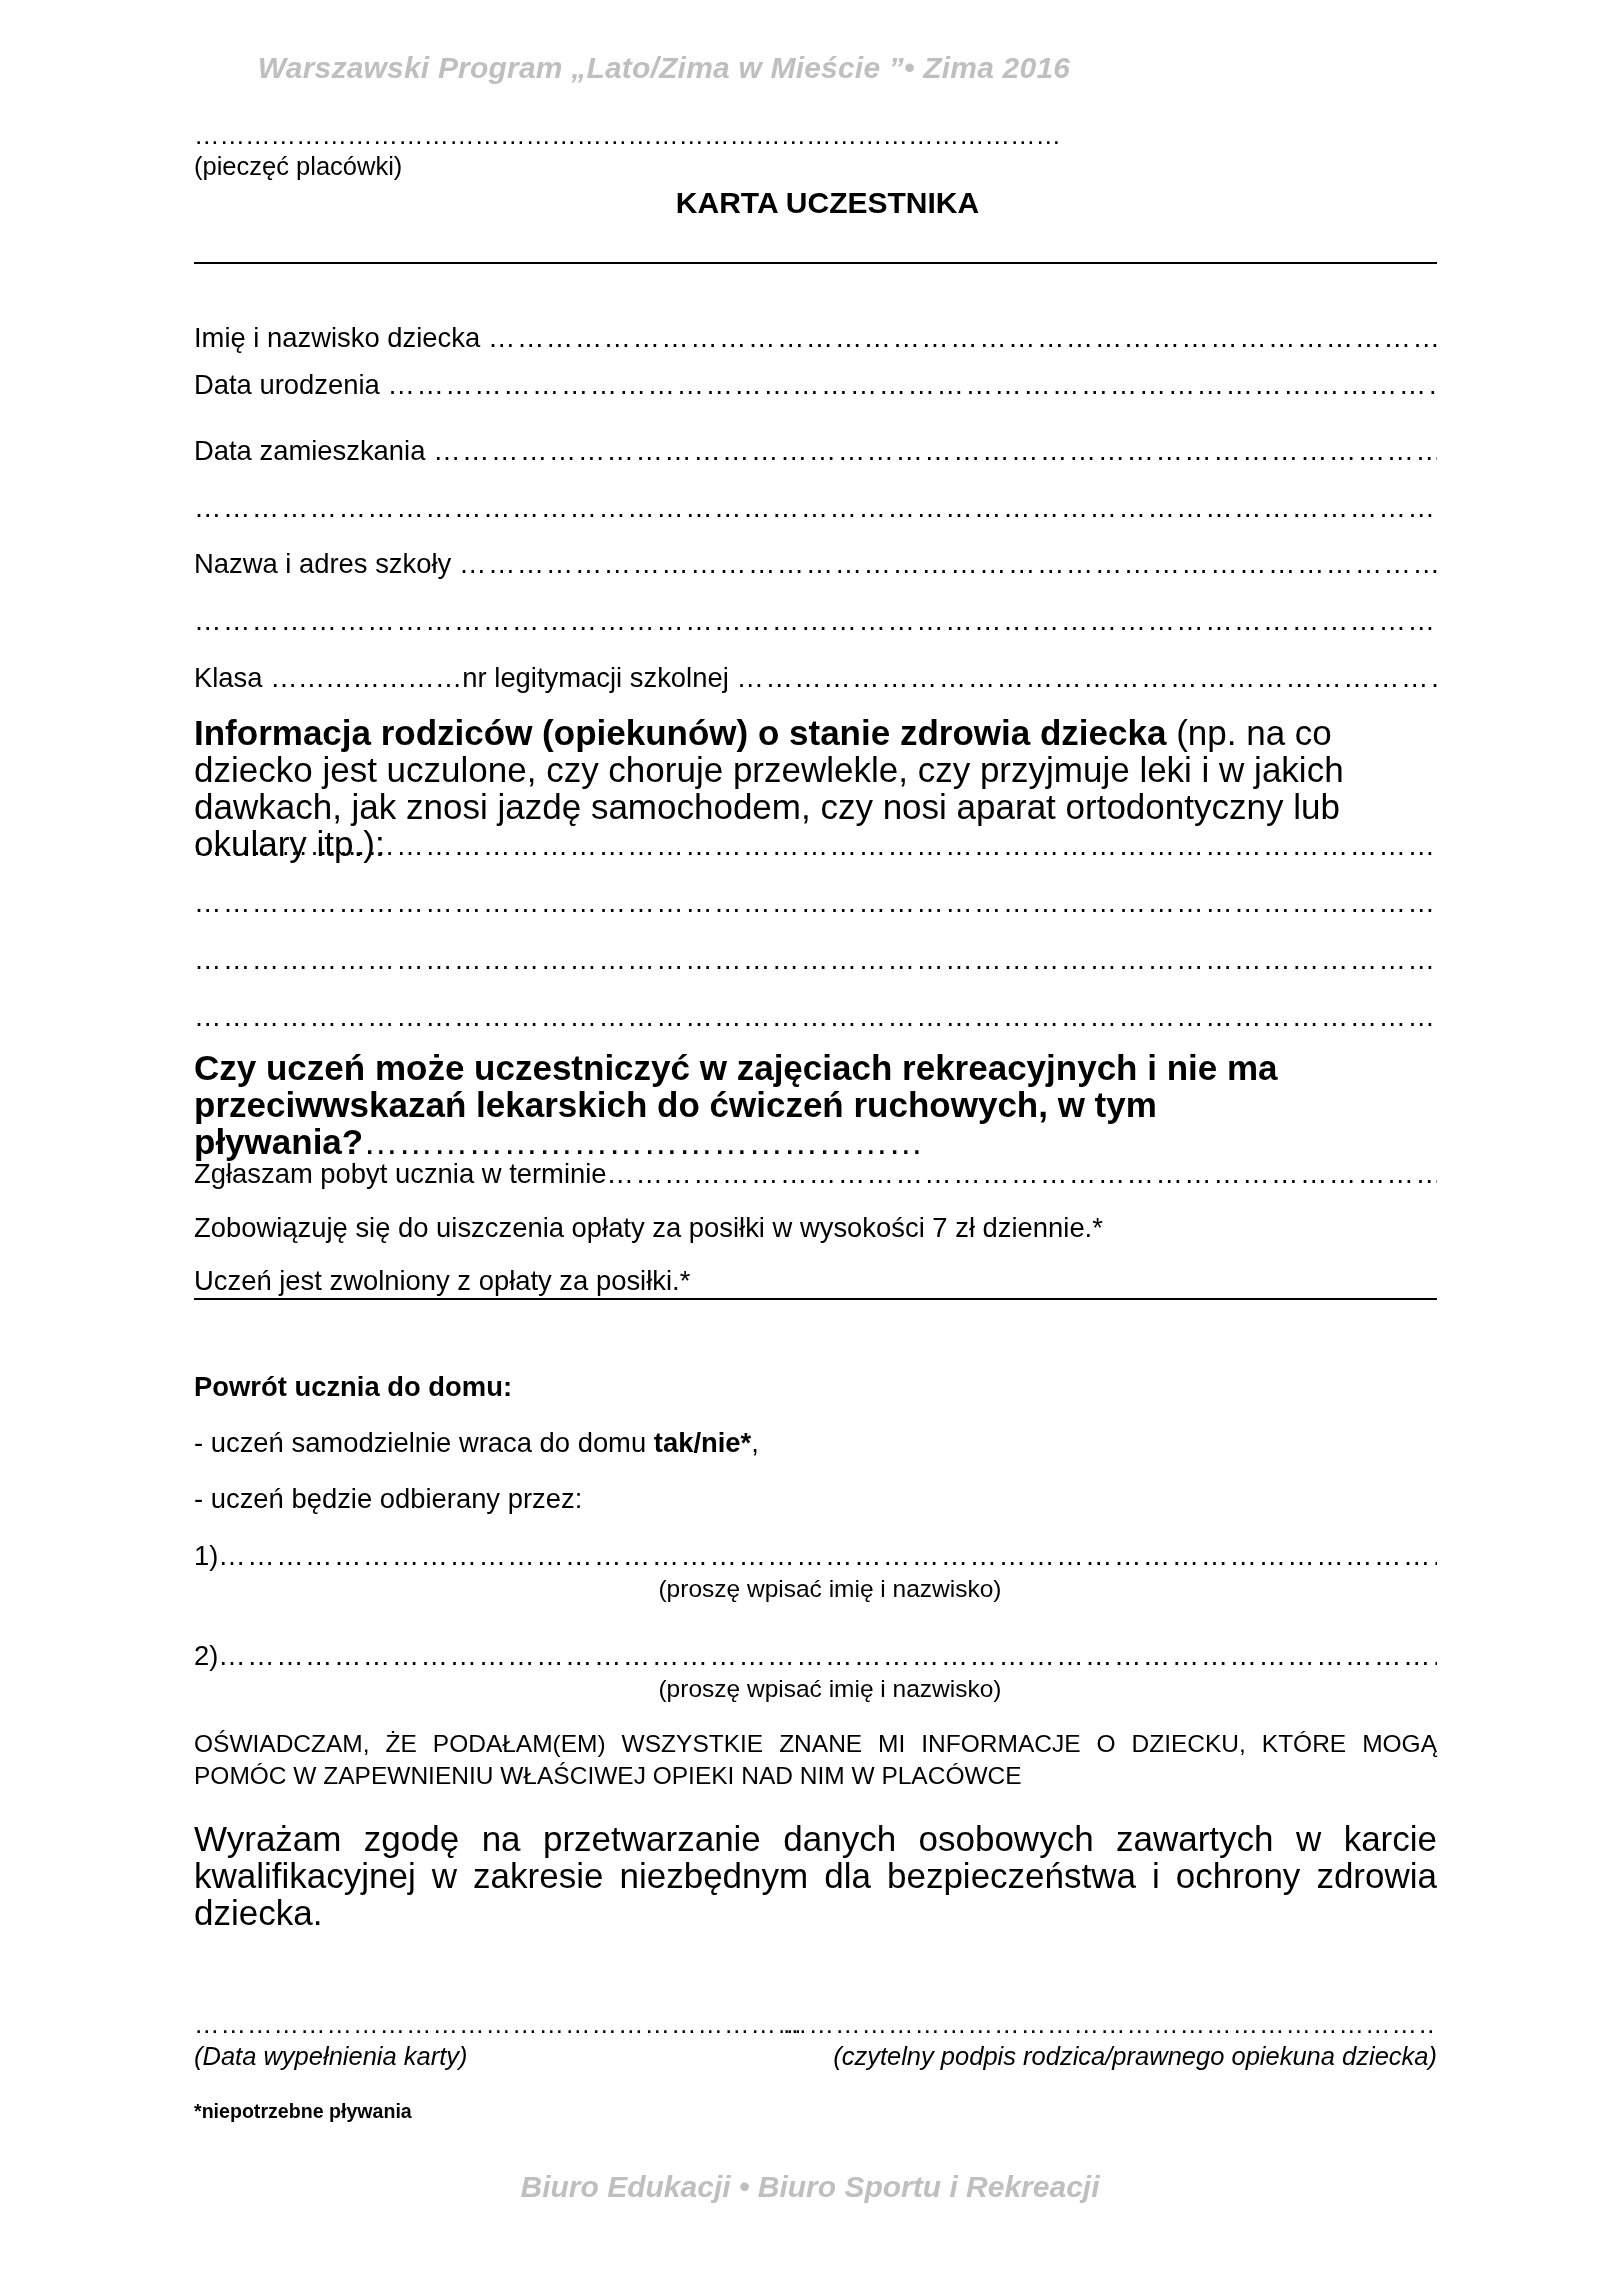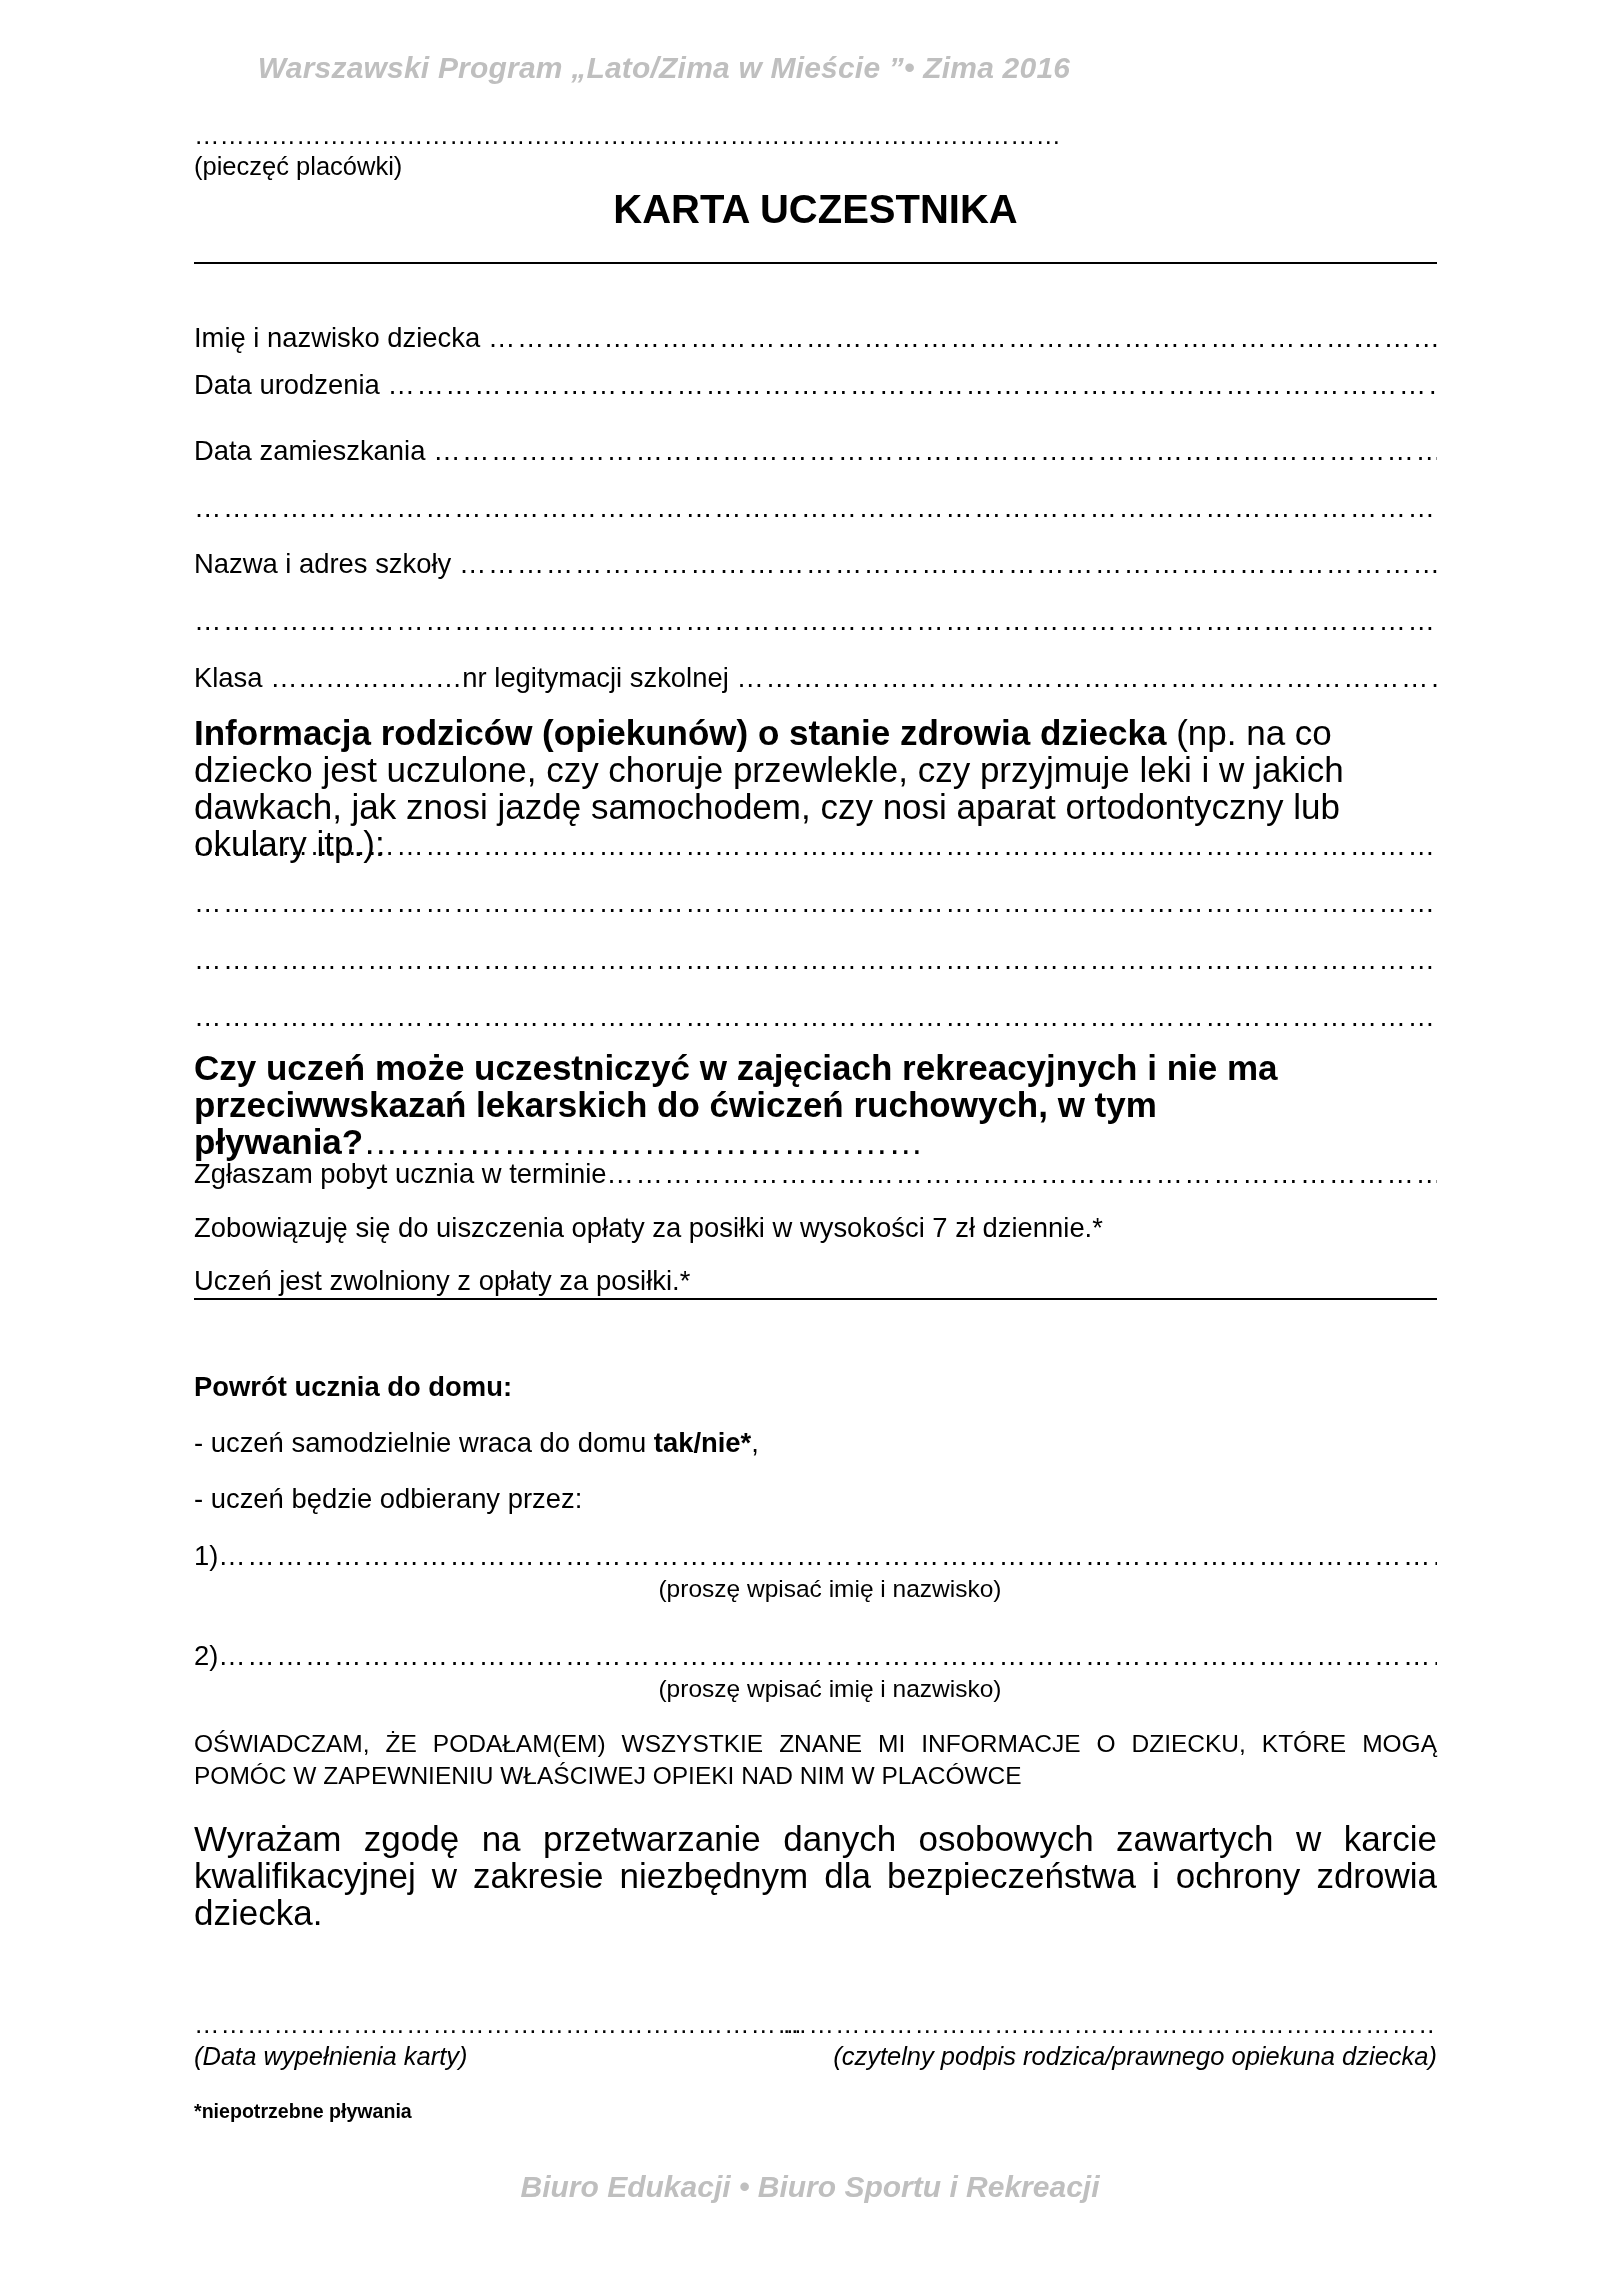--- a/index.html
+++ b/index.html
@@ -21,22 +21,22 @@
       text-align: center; font-style: italic; font-weight: bold;
       color: #bfbfbf; font-size: 30px;
     }
     .content {
       position: absolute; left: 194px; top: 0; width: 1243px;
     }
     .abs { position: absolute; left: 0; white-space: nowrap; }
     .stamp-dots { top: 120px; font-size: 25.5px; letter-spacing: 0px; }
     .stamp-label { top: 151px; font-size: 25.5px; }
     .title {
-      position: absolute; top: 184px; left: 0; width: 1243px;
-      text-align: center; font-weight: bold; font-size: 40px;
+      position: absolute; top: 184px; left: 12px; width: 1243px;
+      text-align: center; font-weight: bold; font-size: 30px;
     }
     .hr {
       position: absolute; left: 0; width: 1243px; height: 2px; background: #000;
     }
     .field {
       position: absolute; left: 0; width: 1243px; display: flex;
       align-items: baseline; white-space: nowrap; overflow: hidden;
       font-size: 27.4px;
     }
     .field .label { flex: 0 0 auto; padding-right: 7.8px; }

